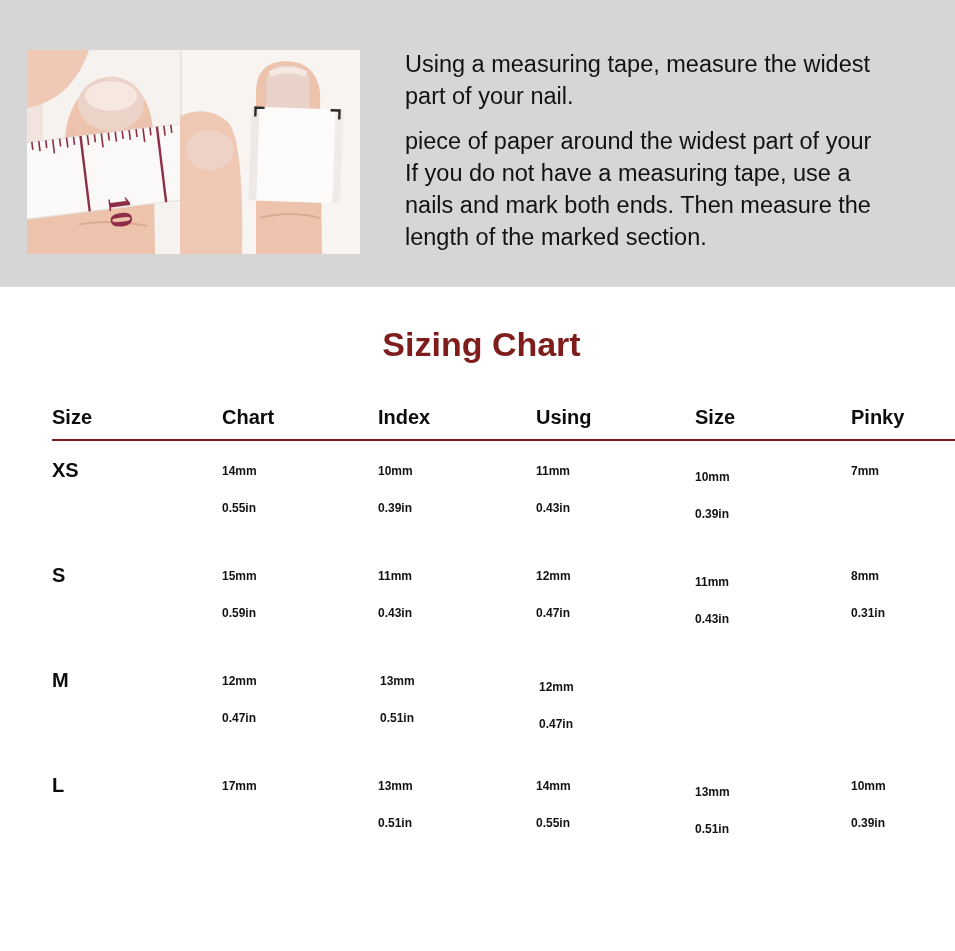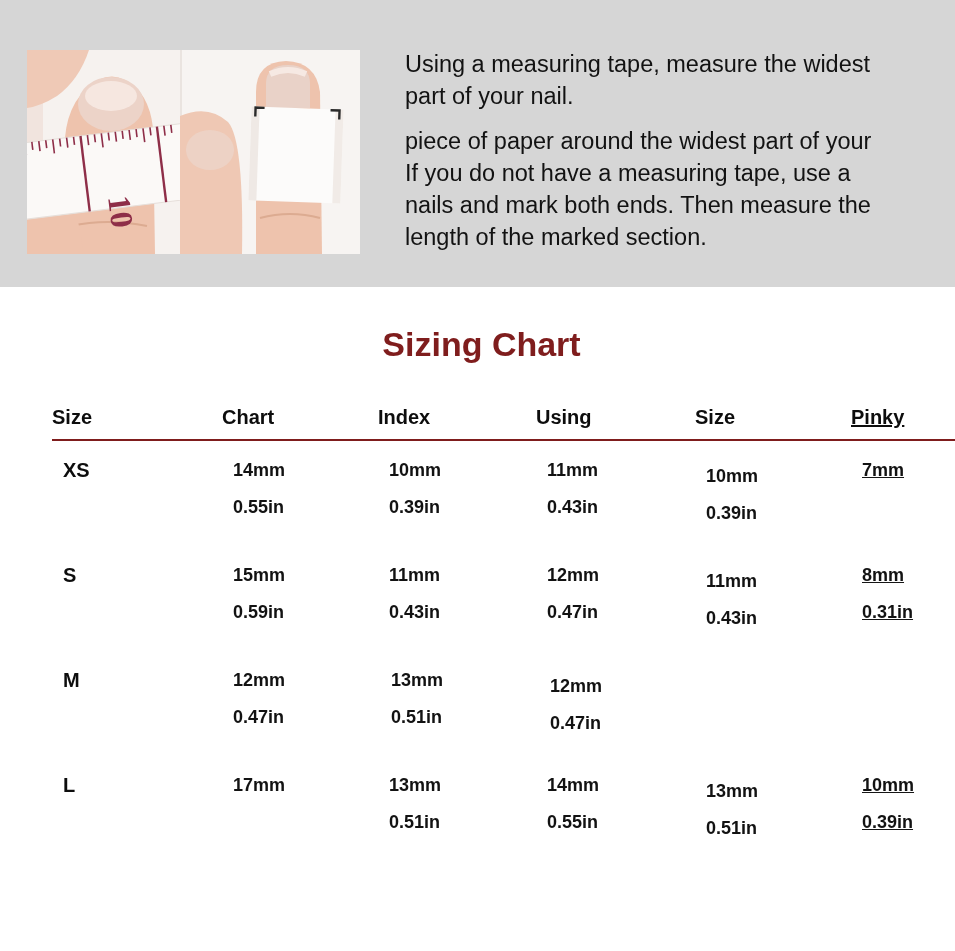--- a/index.html
+++ b/index.html
@@ -17,26 +17,26 @@
 
   
   .chart-title { position:absolute; left:4px; top:323px; width:955px; margin:0;
                  text-align:center; font-size:34px; line-height:42px; font-weight:700; color:#7f1d1d; }
 
   
   .sizing-table { position:absolute; left:52px; top:404px; width:903px; }
   .thead { display:flex; padding-bottom:9px; border-bottom:2px solid #7f1d1d; }
   .hcell { font-size:20px; line-height:26px; font-weight:700; color:#0d0d0d; }
   .c0 { width:170px; } .c1 { width:156px; } .c2 { width:158px; }
-  .c3 { width:159px; } .c4 { width:156px; } .c5 { width:104px;text-decoration:underline; }
+  .c3 { width:159px; } .c4 { width:156px; } .c5 { width:104px; }
 
   .trow { display:flex; margin-top:31px; }
   .trow.first { margin-top:11px; }
-  .col .line { height:37px; display:flex; align-items:center;margin-left:11px; }
-  .val { font-size:18px; font-weight:700; color:#121212; }
+  .col .line { height:37px; display:flex; align-items:center; }
+  .val { font-size:12px; font-weight:700; color:#121212; }
   .size-label { font-size:20px; font-weight:700; color:#0d0d0d; }
   .col.ring .line { transform:translateY(6px); }  
 </style>
 </head>
 <body>
 
 <div class="page">
 
   <section class="top-panel">
 

